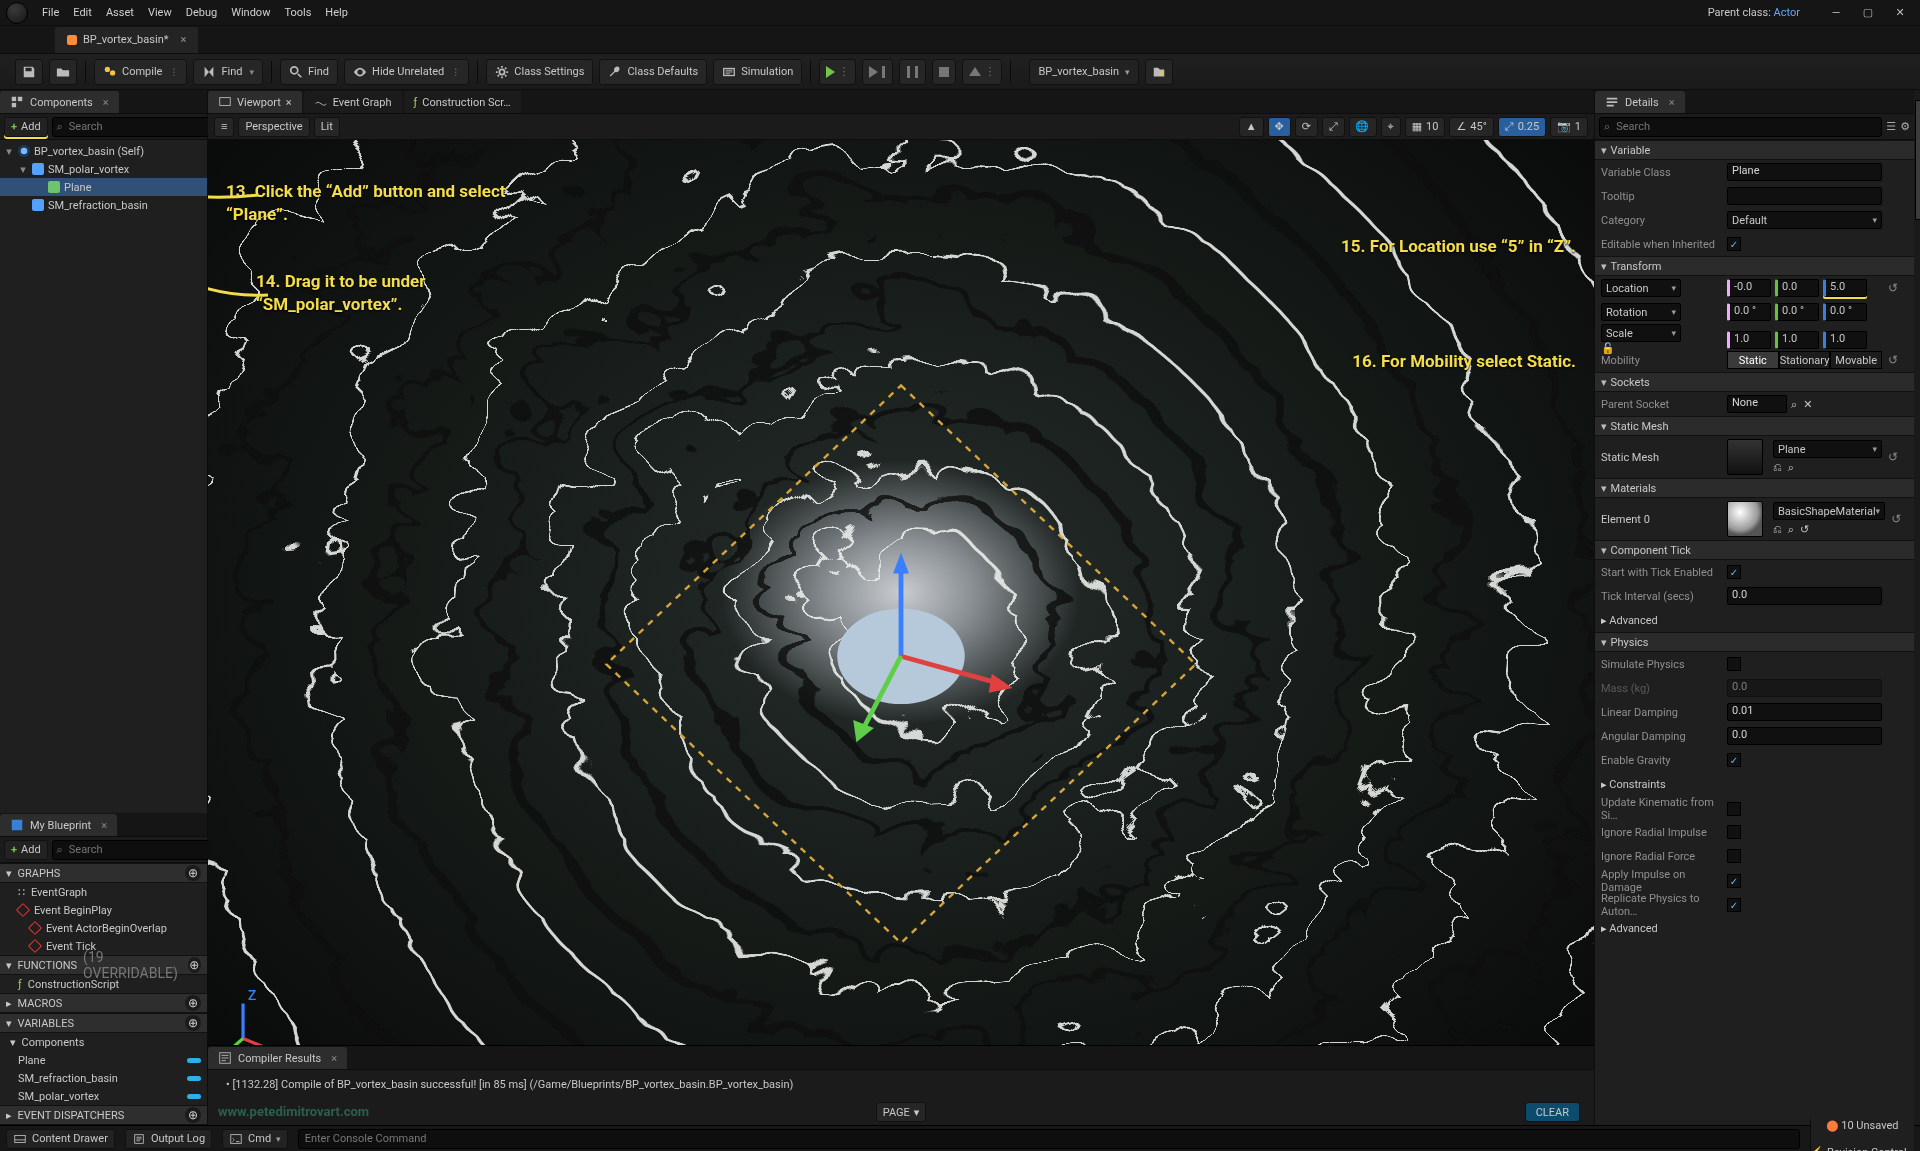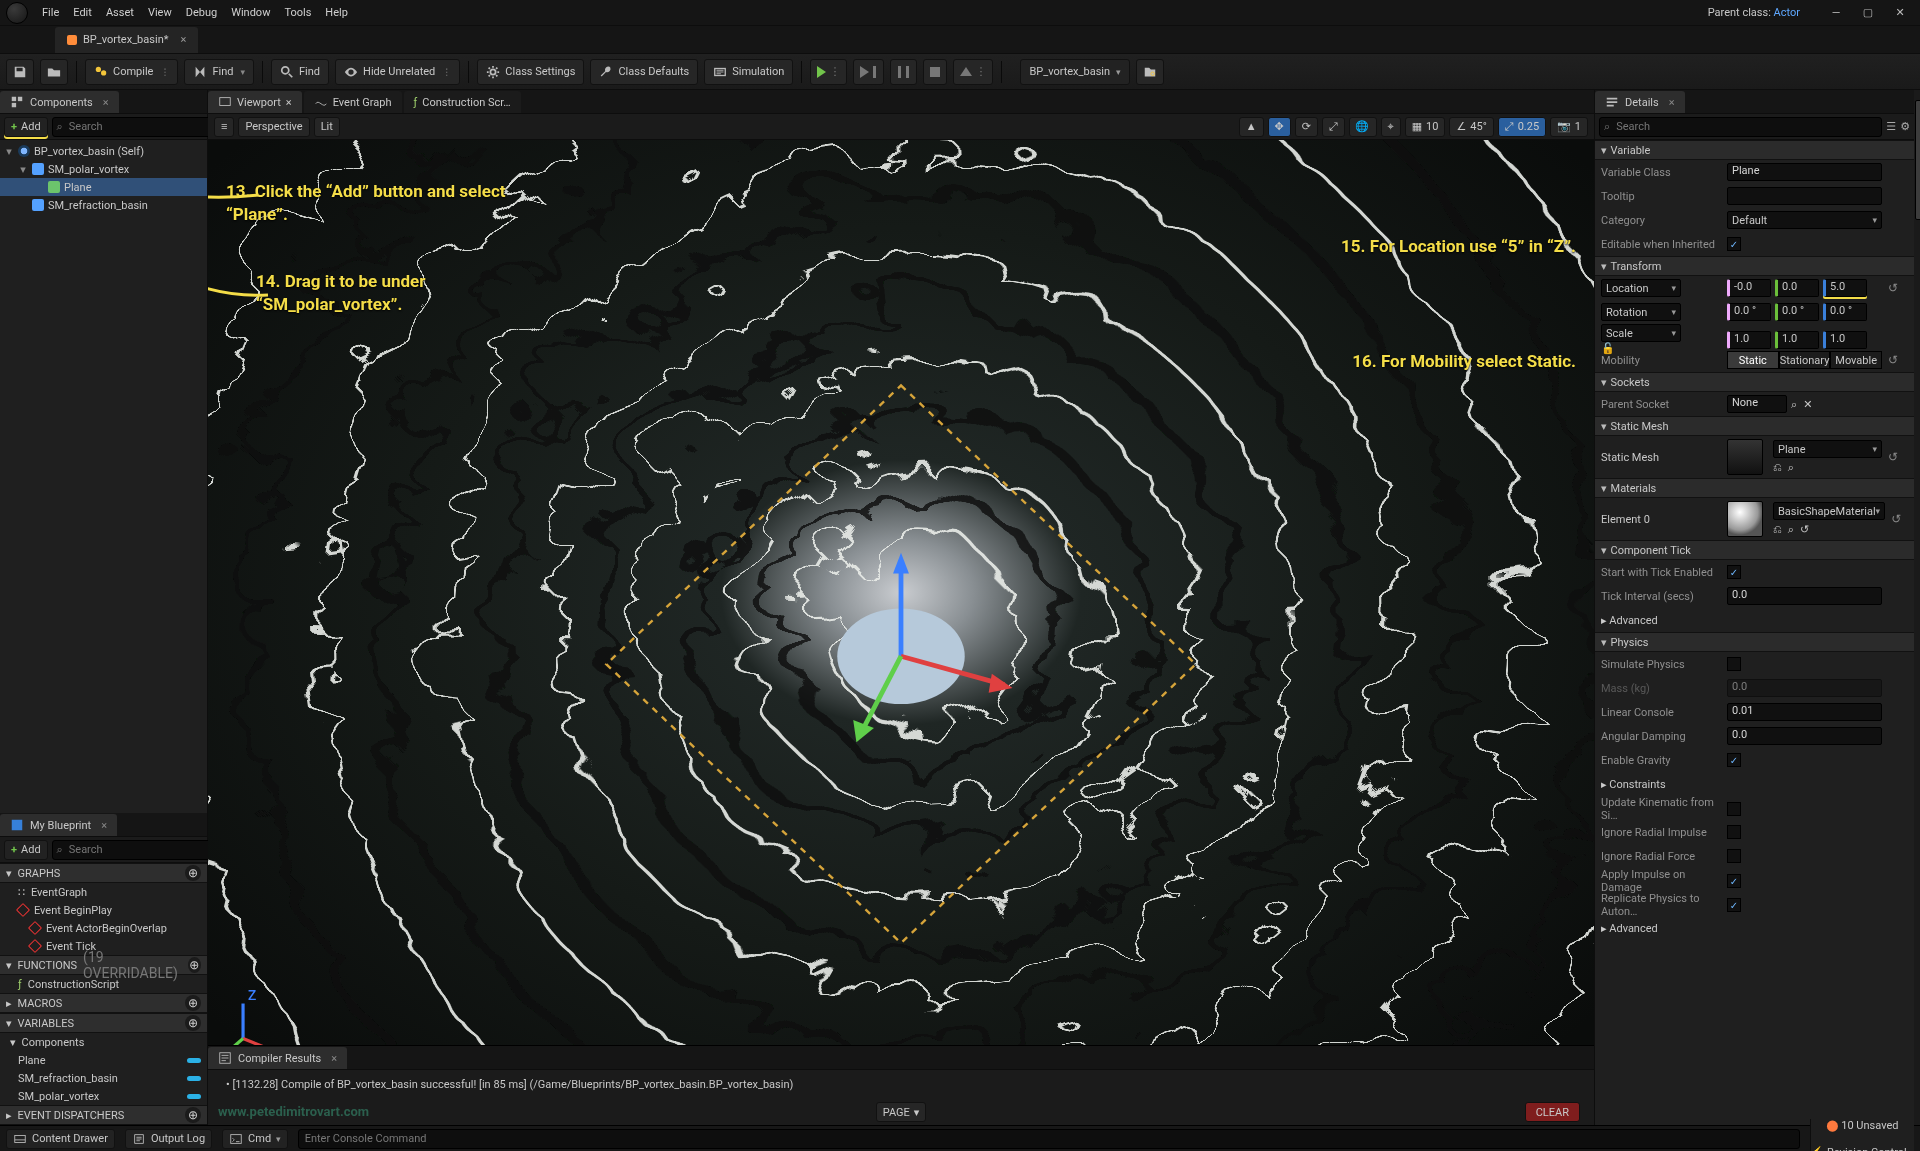--- a/index.html
+++ b/index.html
@@ -23,21 +23,21 @@
   .parentclass{color:#8c8c8c;margin-right:8px;}
   .parentclass .lnk{color:var(--link);}
 
   
   .tabstrip{display:flex;align-items:center;height:28px;background:var(--bg-0);border-bottom:1px solid var(--stroke);padding-left:19px;}
   .titletab{display:flex;align-items:center;gap:6px;height:26px;padding:0 12px;background:var(--bg-2);border-radius:3px 3px 0 0;margin-left:36px;}
   .titletab .ico{width:10px;height:10px;background:var(--orange);border-radius:2px;}
   .titletab .close{color:#999;margin-left:6px;}
 
   
-  .toolbar{display:flex;align-items:center;height:36px;background:linear-gradient(#202020,#1a1a1a);border-bottom:1px solid var(--stroke);padding:0 6px;gap:6px;}
+  .toolbar{display:flex;align-items:center;height:36px;background:linear-gradient(#202020,#1a1a1a);border-bottom:1px solid var(--stroke);padding:0 15px;gap:6px;}
   .tbtn{display:flex;align-items:center;gap:5px;height:26px;padding:0 8px;border-radius:3px;background:#262626;border:1px solid #111;}
   .tbtn.icononly{width:28px;justify-content:center;padding:0;}
   .tbtn .drop{color:#888;font-size:9px;margin-left:2px;}
   .tsep{width:1px;height:22px;background:#0a0a0a;margin:0 2px;}
   .play{display:flex;align-items:center;gap:3px;height:26px;padding:0 6px;border-radius:3px;background:#262626;border:1px solid #111;}
   .play .tri{width:0;height:0;border-left:9px solid var(--accent);border-top:6px solid transparent;border-bottom:6px solid transparent;}
   .play .tri.gray{border-left-color:#777;}
   .play .bar{width:3px;height:12px;background:#777;margin:0 1px;}
   .bp-select{display:flex;align-items:center;gap:6px;height:26px;padding:0 8px;border-radius:3px;background:#222;border:1px solid #111;margin-left:10px;}
   .bp-select .drop{color:#999;font-size:9px;}
@@ -113,21 +113,21 @@
   .select .drop{color:#999;font-size:9px;}
   .thumb{width:36px;height:36px;background:linear-gradient(#333,#111);border:1px solid #000;border-radius:2px;}
   .thumb.sphere{background:radial-gradient(circle at 35% 30%,#fff,#999 55%,#555 70%);}
   .assetrow{display:grid;grid-template-columns:120px 40px 1fr 20px;align-items:center;padding:3px 6px;gap:6px;}
   .detail-icons{display:flex;gap:6px;color:#aaa;}
 
   
   .compiler{background:#1b1b1b;border-top:1px solid #000;display:flex;flex-direction:column;}
   .compiler .msg{padding:8px 18px;color:#cfcfcf;}
   .compiler .foot{display:flex;align-items:center;justify-content:center;height:26px;position:relative;}
-  .compiler .foot .clear{position:absolute;right:14px;height:20px;padding:0 10px;background:#7f1d1d;border:1px solid #111;border-radius:3px;display:flex;align-items:center;}
+  .compiler .foot .clear{position:absolute;right:14px;height:20px;padding:0 10px;background:#0c4a6e;border:1px solid #111;border-radius:3px;display:flex;align-items:center;}
   .watermark{position:absolute;left:10px;bottom:6px;color:#2e6b56;font-size:13px;font-weight:bold;opacity:.85;}
 
   .statusbar{display:flex;align-items:center;height:26px;background:#171717;border-top:1px solid #000;padding:0 6px;gap:10px;}
   .statusbar .btn{display:flex;align-items:center;gap:5px;height:20px;padding:0 6px;background:#222;border:1px solid #111;border-radius:3px;}
   .statusbar .cmdline{flex:1;height:20px;background:#0e0e0e;border:1px solid #000;border-radius:3px;padding:0 6px;color:#777;display:flex;align-items:center;}
   .statusbar .right{margin-left:auto;display:flex;gap:14px;align-items:center;}
   .statusbar .drop{color:#999;font-size:9px;}
   .warn{color:#ff7a3e;}
 
   .hl-underline{box-shadow:0 2px 0 0 var(--yellow);}
@@ -744,21 +744,21 @@
             <span></span>
           </div>
         <div class="drow">
             <span class="label" style="opacity:.5">Mass (kg)</span>
             <div class="field">
               <div class="inp" style="opacity:.5">0.0</div>
             </div>
             <span></span>
           </div>
         <div class="drow">
-            <span class="label">Linear Console</span>
+            <span class="label">Linear Damping</span>
             <div class="field">
               <div class="inp">0.01</div>
             </div>
             <span></span>
           </div>
         <div class="drow">
             <span class="label">Angular Damping</span>
             <div class="field">
               <div class="inp">0.0</div>
             </div>

